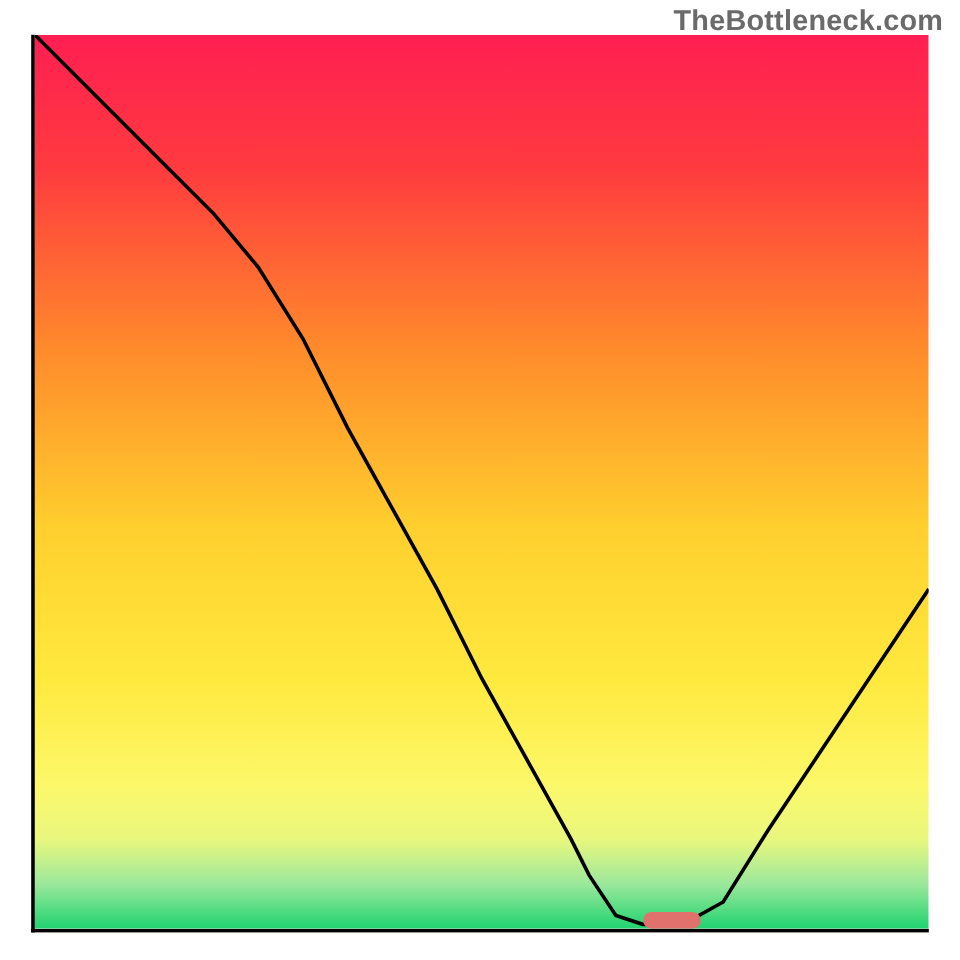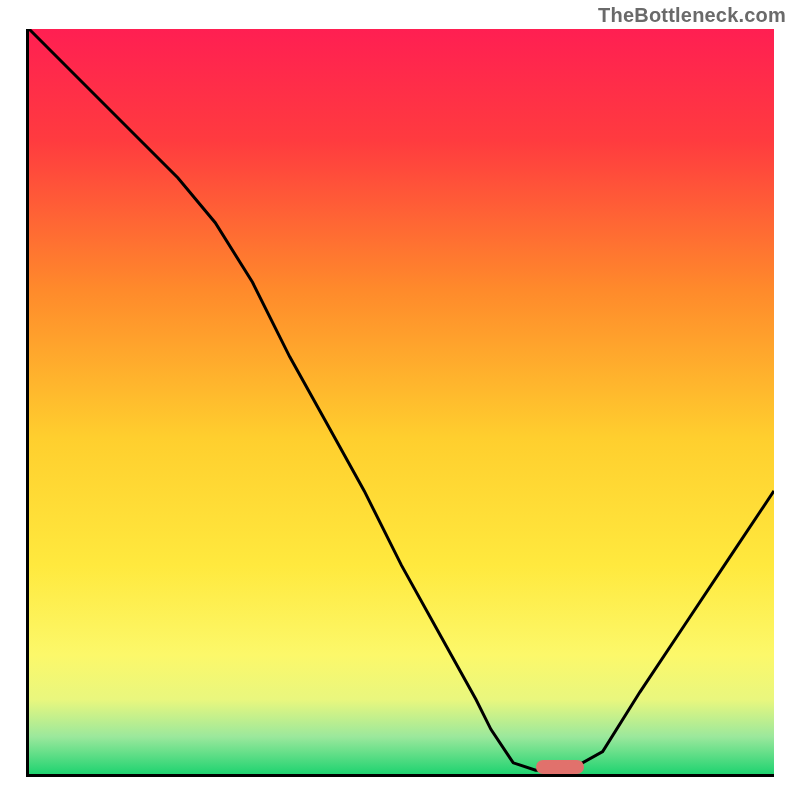--- a/index.html
+++ b/index.html
@@ -12,21 +12,21 @@
   }
   .wrap {
     position: relative;
     width: 800px;
     height: 800px;
   }
   .watermark {
     position: absolute;
     top: 4px;
     right: 14px;
-    font-size: 20px;
+    font-size: 24px;
     font-weight: 600;
     color: #6a6a6a;
     letter-spacing: 0.2px;
     z-index: 5;
   }
   .plot {
     position: absolute;
     left: 26px;
     top: 29px;
     width: 748px;

